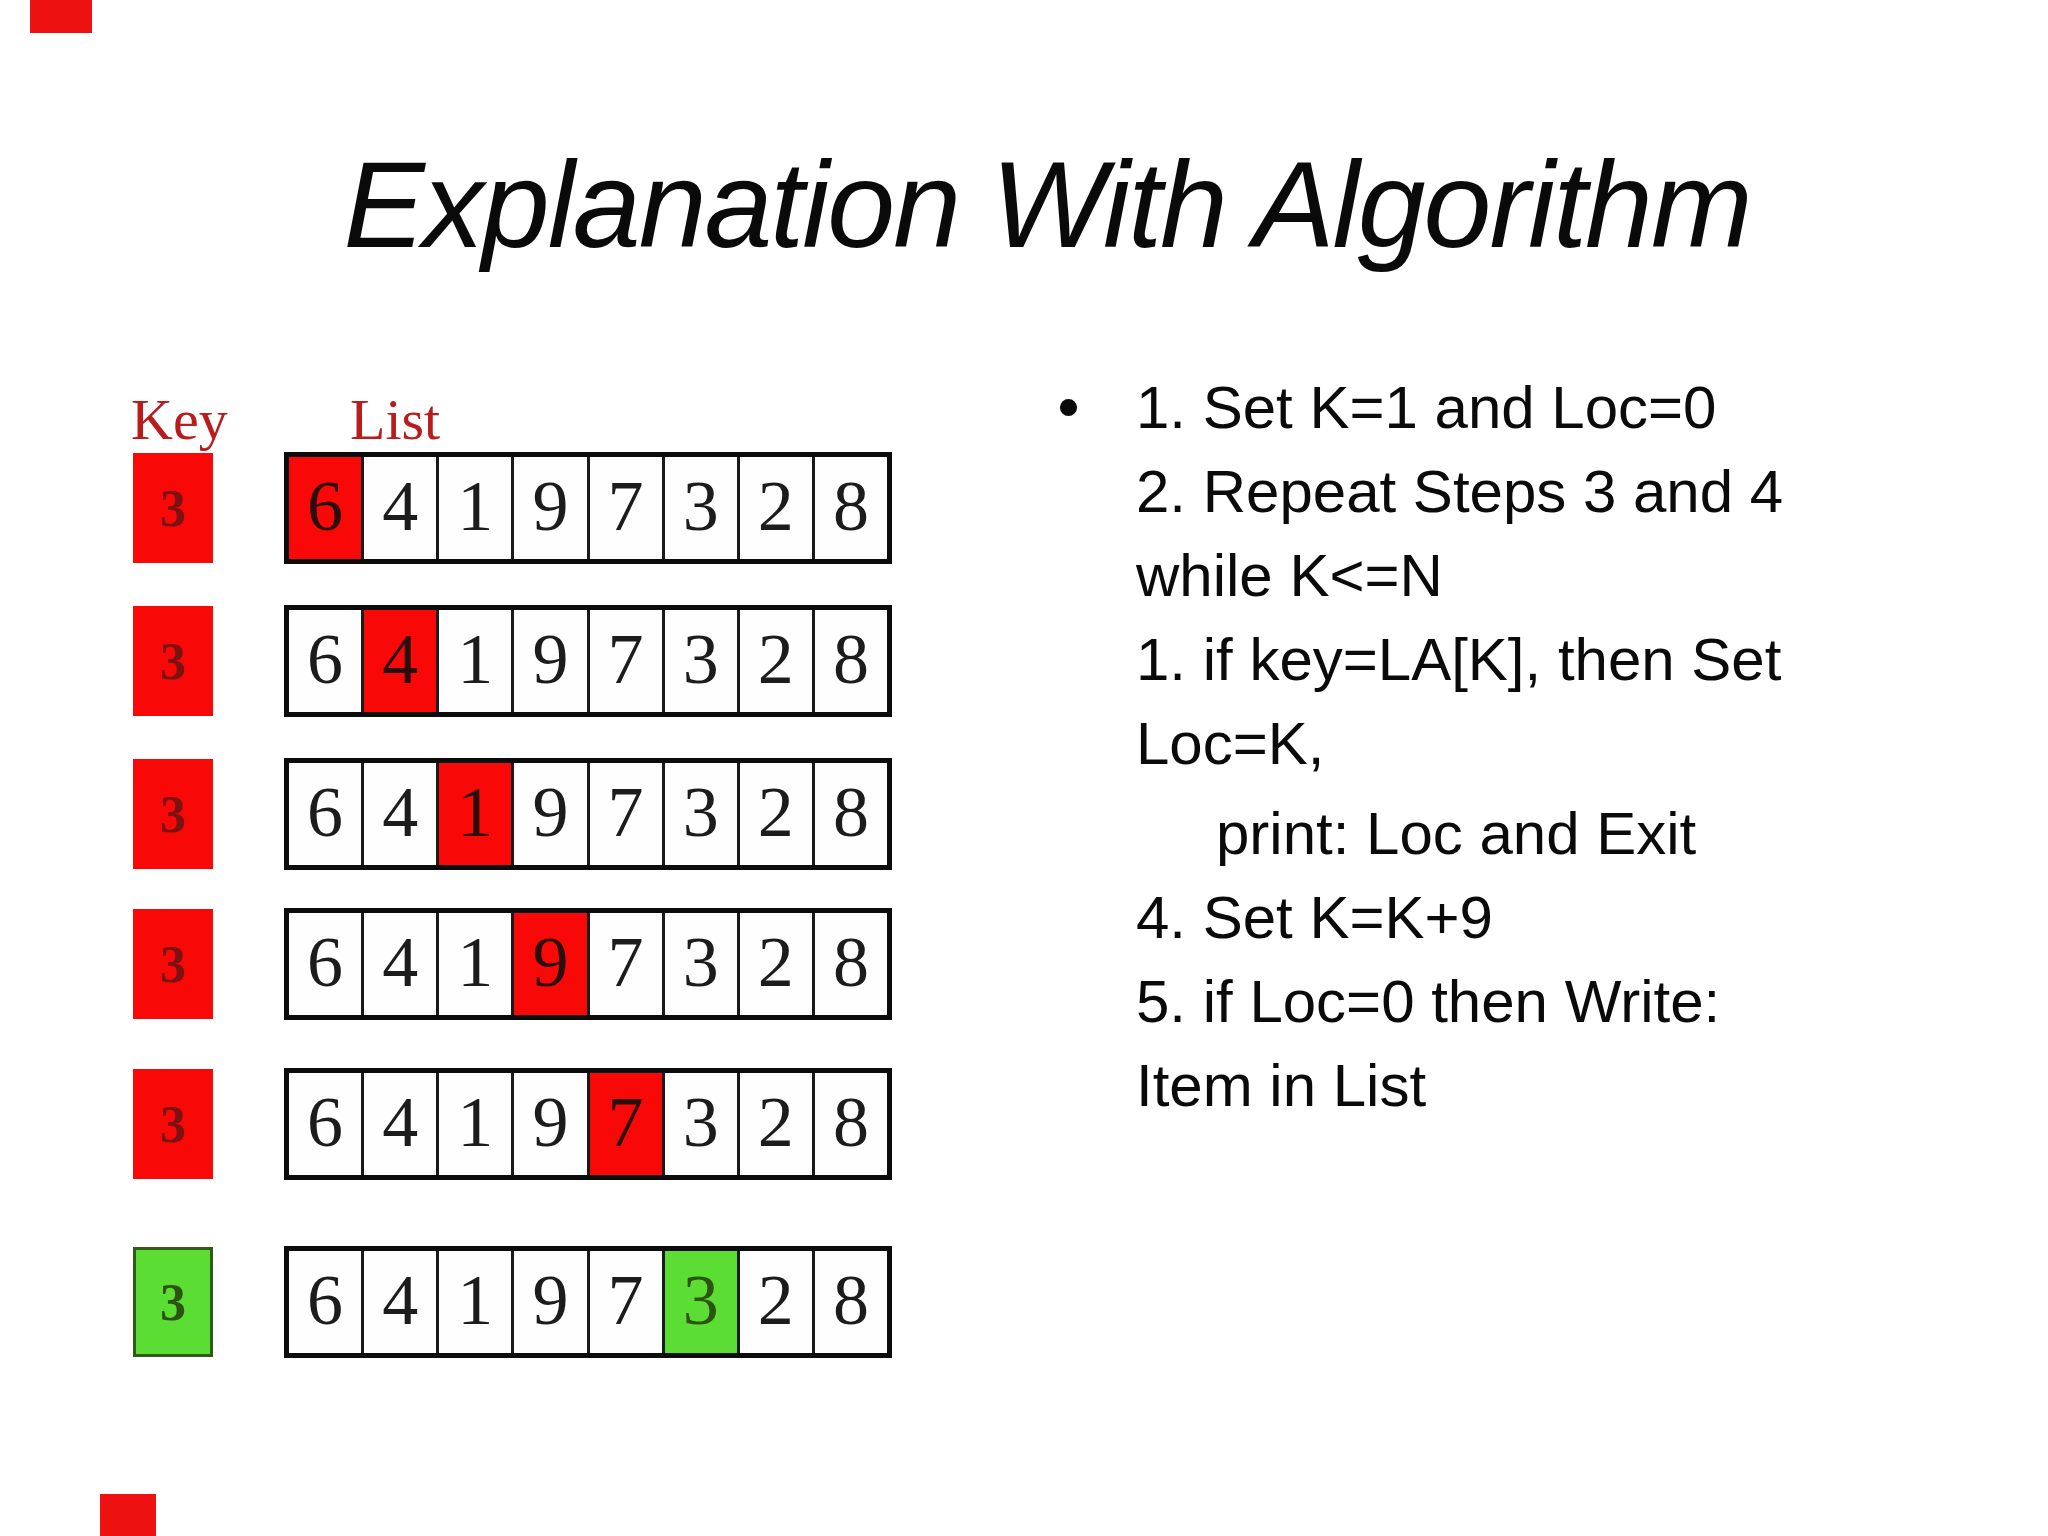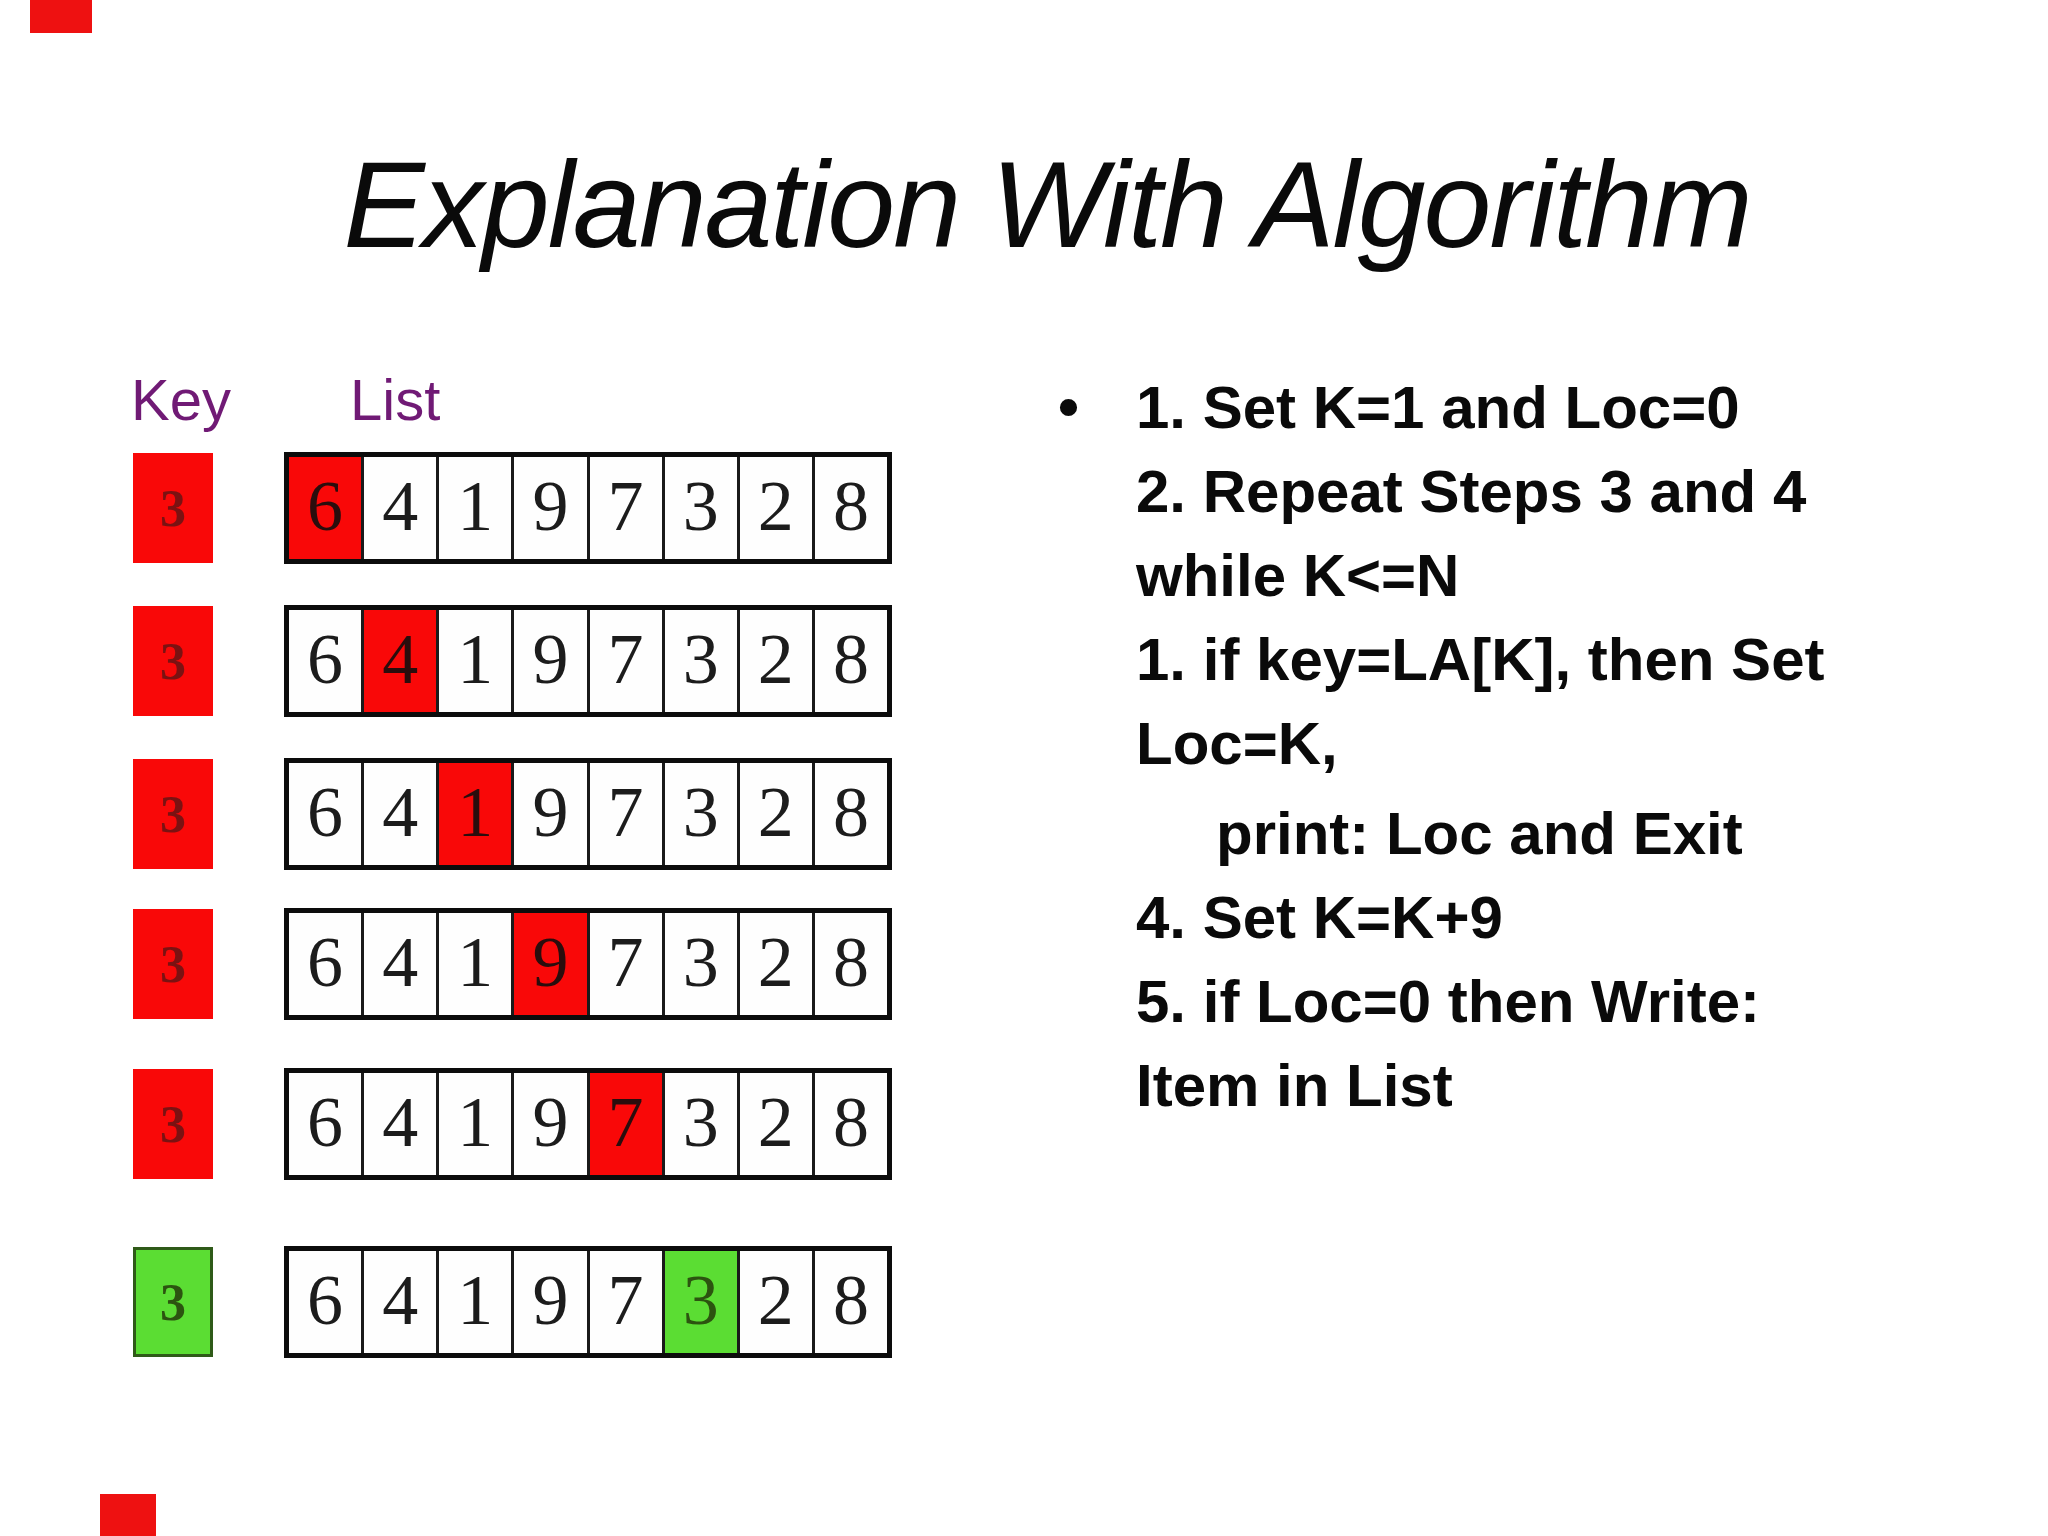--- a/index.html
+++ b/index.html
@@ -28,25 +28,25 @@
     font-size: 122px;
     line-height: 1.1;
     letter-spacing: -2px;
     color: #0a0a0a;
     white-space: nowrap;
   }
 
   
   .col-label {
     position: absolute;
-    top: 368px;
-    font-family: Liberation Sans, sans-serif;
+    top: 388px;
+    font-family: Liberation Serif, serif;
     font-size: 58px;
     line-height: 1.1;
-    color: #701a75;
+    color: #b91c1c;
   }
   .col-label.key  { left: 131px; }
   .col-label.list { left: 350px; text-align: right; }
 
   
   #rows { position: absolute; left: 0; top: 0; width: 100%; height: 100%; }
   .diagram-row { position: absolute; left: 0; width: 100%; height: 112px; }
   .diagram-row:nth-child(1) { top: 452px; }
   .diagram-row:nth-child(2) { top: 605px; }
   .diagram-row:nth-child(3) { top: 758px; }
@@ -99,21 +99,21 @@
     position: absolute;
     left: 1058px; top: 372px;
     font-size: 60px;
     font-weight: 700;
     color: #0a0a0a;
   }
   .algo {
     position: absolute;
     left: 1136px; top: 366px;
     width: 900px;
-    font-weight: 700;
+    font-weight: 400;
     font-size: 60px;
     line-height: 84px;
     color: #0a0a0a;
   }
   .algo-line.indent { padding-left: 80px; margin-top: 6px; }
 </style>
 </head>
 <body>
 
 <div class="slide">

